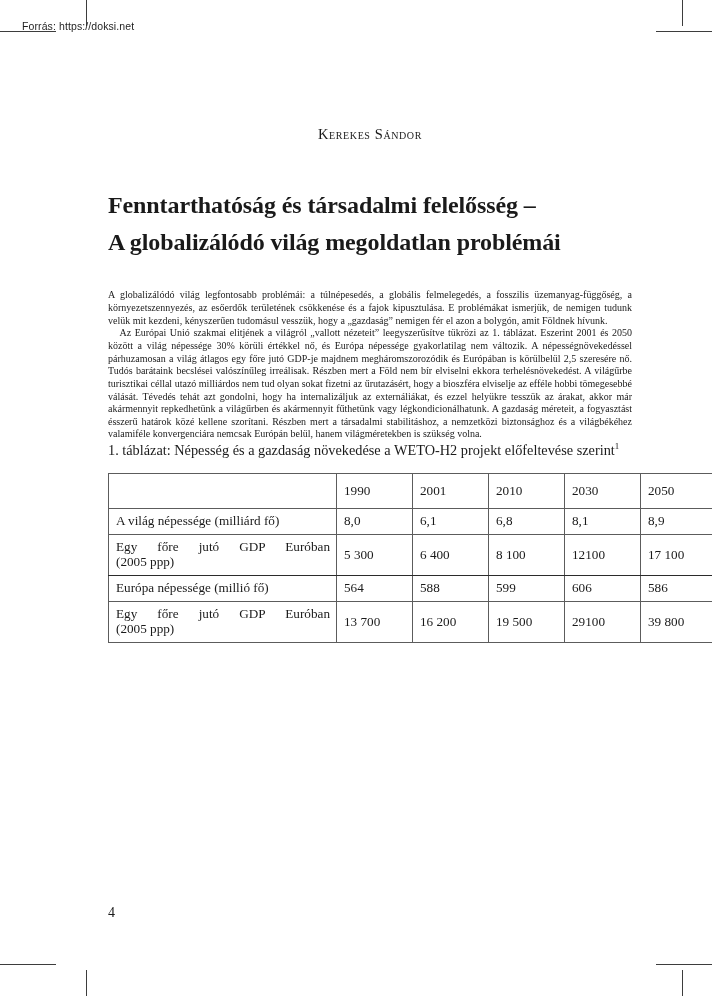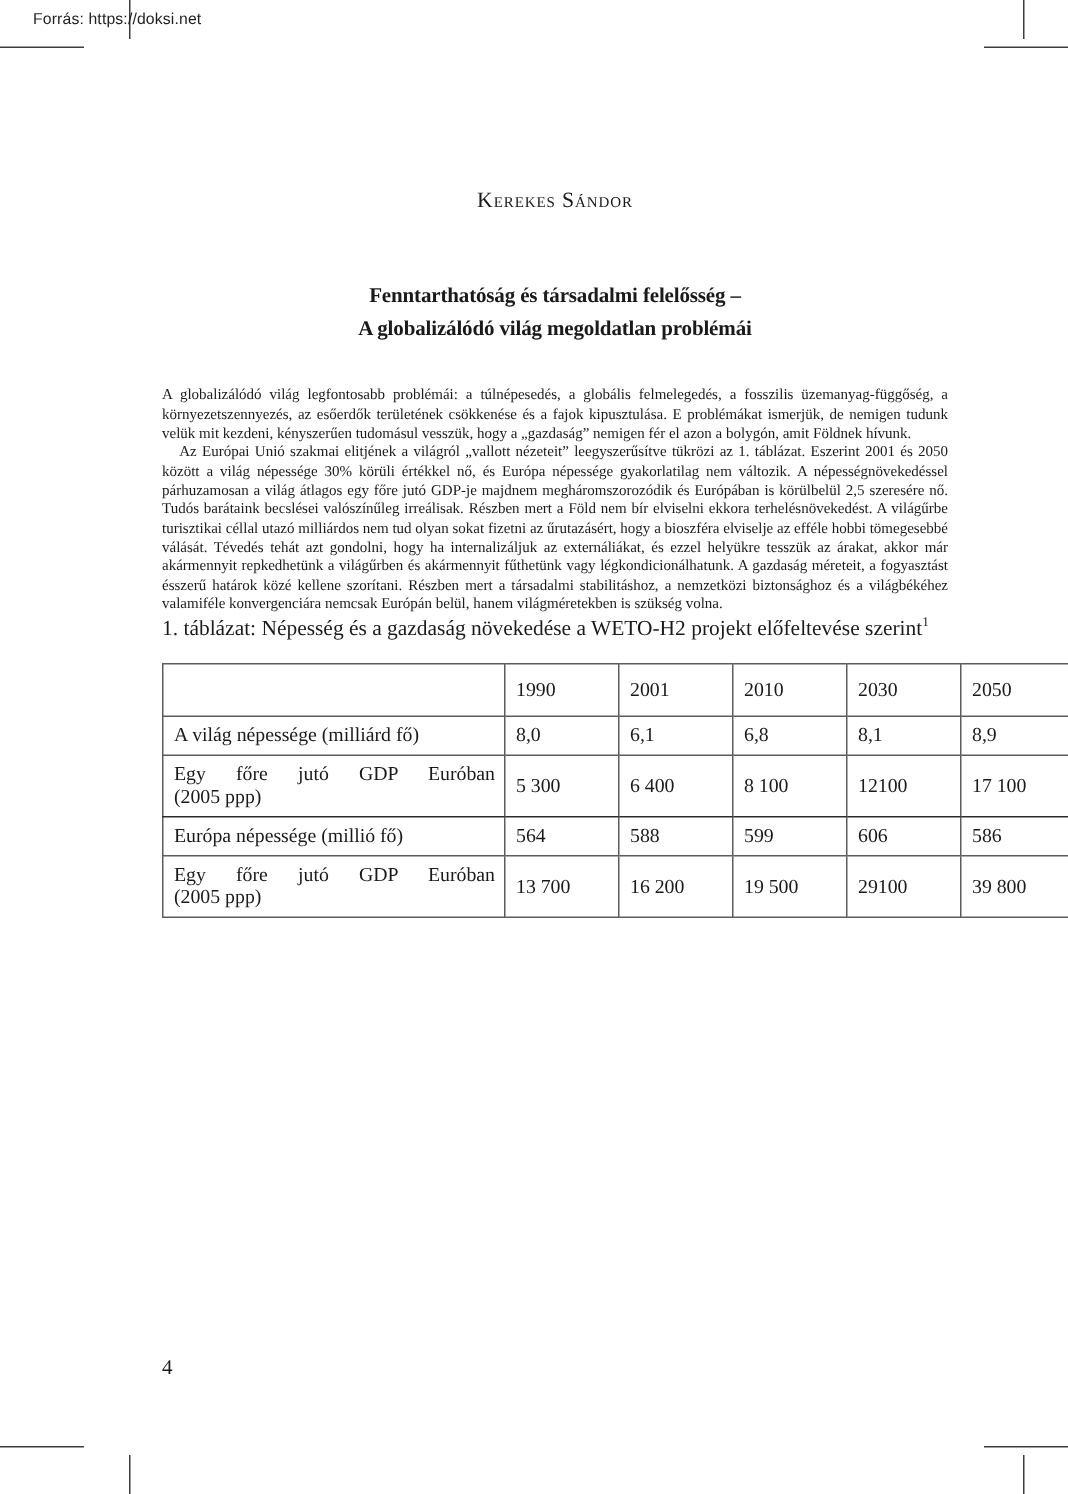--- a/index.html
+++ b/index.html
@@ -43,21 +43,21 @@
   .cm-bl .crop-v { left: 86px; bottom: 0; }
   .cm-bl .crop-h { left: 0; bottom: 31px; }
 
   .cm-br { bottom: 0; right: 0; width: 100px; height: 40px; }
   .cm-br .crop-v { right: 29px; bottom: 0; }
   .cm-br .crop-h { right: 0; bottom: 31px; }
 
   
   .source-header {
     position: absolute;
-    top: 7px;
+    top: 20px;
     left: 22px;
     font-family: "Liberation Sans", "DejaVu Sans", sans-serif;
     font-size: 10.5px;
     color: #1f1f1f;
     letter-spacing: 0.1px;
     white-space: nowrap;
   }
 
   
   .page {
@@ -70,23 +70,23 @@
 
   .author {
     text-align: center;
     margin-top: 126px;
     font-size: 14.5px;
     font-variant: small-caps;
     letter-spacing: 0.6px;
   }
 
   .doc-title {
-    text-align: center;
+    text-align: left;
     margin-top: 44px;
-    font-size: 14px;
+    font-size: 24px;
     font-weight: bold;
     line-height: 1.55;
     letter-spacing: -0.1px;
   }
   .doc-title .title-line { display: block; }
 
   .body-text {
     margin-top: 28px;
     font-size: 10px;
     line-height: 1.265;

